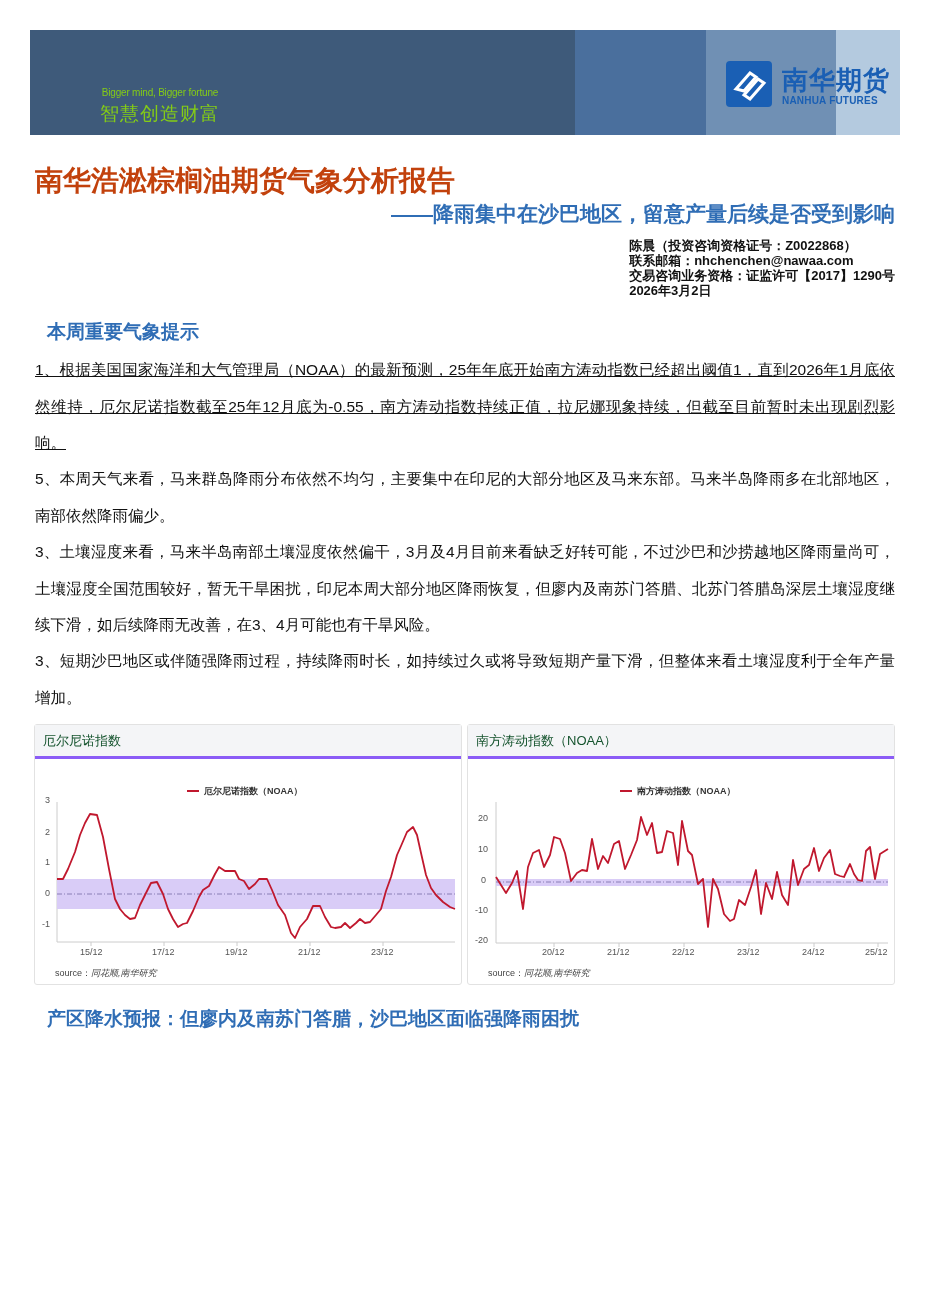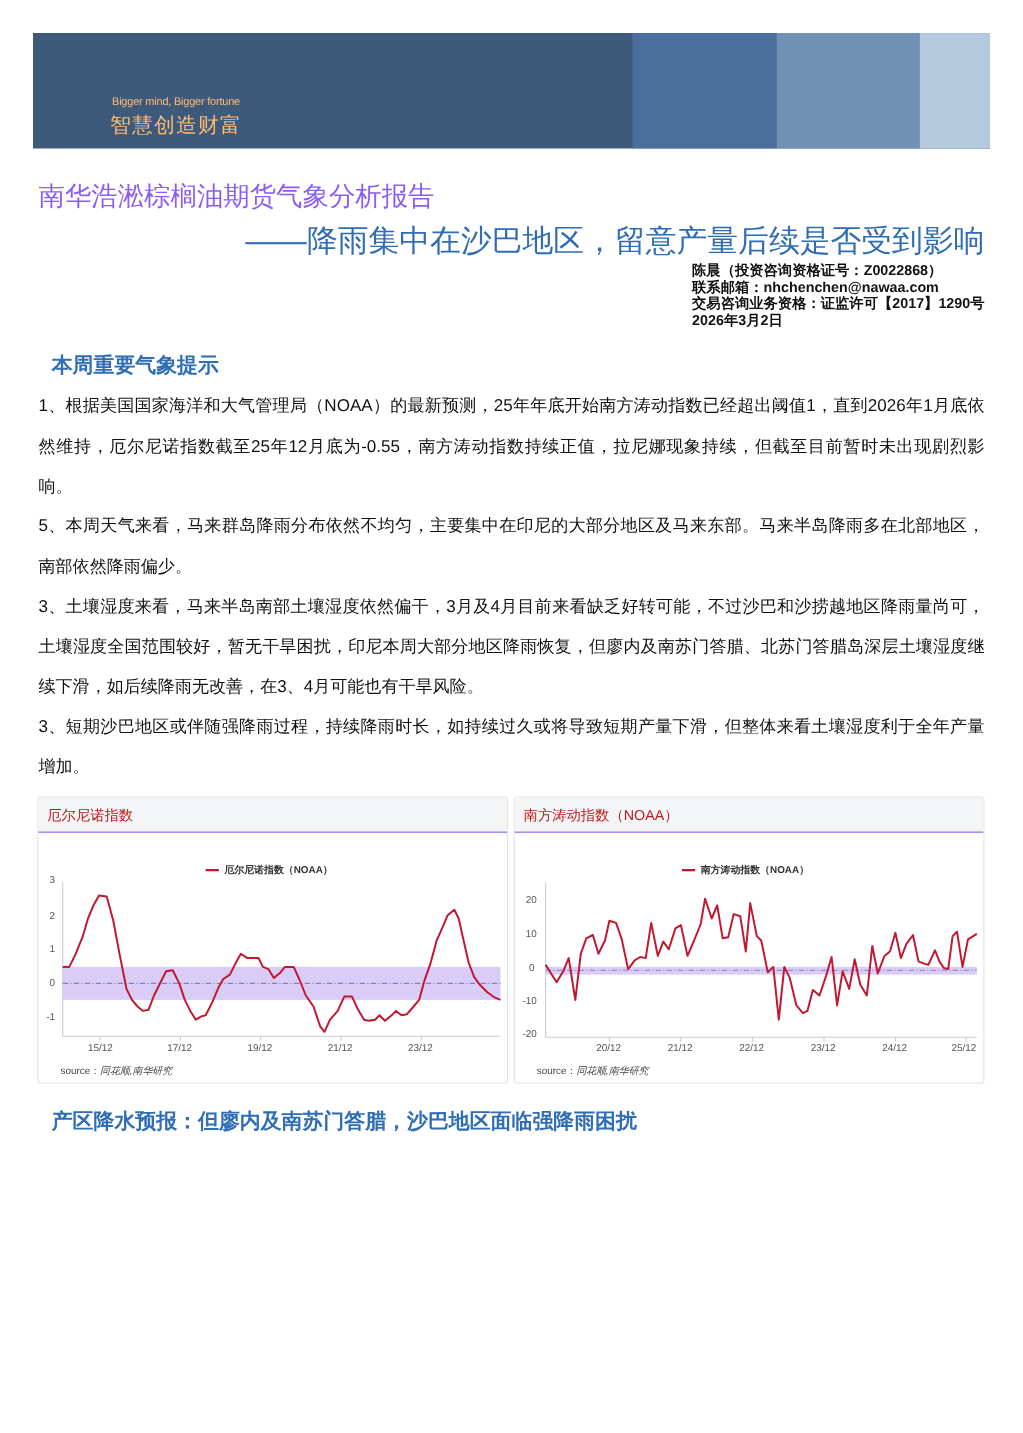--- a/index.html
+++ b/index.html
@@ -2,62 +2,72 @@
 <html><head>
 <meta charset="utf-8">
 <style>
   html,body{margin:0;padding:0;background:#fff;}
   body{width:930px;height:1303px;position:relative;font-family:"Liberation Sans","DejaVu Sans",sans-serif;color:#111;overflow:hidden;}
   .banner{position:absolute;left:30px;top:30px;width:870px;height:105px;background:#3e5a7a;overflow:hidden;}
   .band{position:absolute;top:0;height:105px;}
   .band1{left:545px;width:131px;background:#4a6f9d;}
   .band2{left:676px;width:130px;background:#7090b4;}
   .band3{left:806px;width:64px;background:#b4cadf;}
-  .slogan{position:absolute;left:60px;top:57px;color:#fdba74;text-align:center;width:140px;}
+  .slogan{position:absolute;left:60px;top:57px;color:#84cc16;text-align:center;width:140px;}
   .slogan .en{font-size:10px;letter-spacing:-0.2px;}
   .slogan .cn{font-size:19px;margin-top:3px;letter-spacing:1px;}
   .logo{position:absolute;left:696px;top:31px;width:170px;height:48px;}
   .logo-mark{position:absolute;left:0;top:0;width:46px;height:46px;background:#1a5fb4;border-radius:4px;}
   .logo-cn{position:absolute;left:56px;top:2px;font-size:26px;font-weight:bold;color:#1a5fb4;letter-spacing:1px;}
   .logo-en{position:absolute;left:56px;top:34px;font-size:10px;font-weight:bold;color:#1a5fb4;letter-spacing:0.2px;}
-  .title{position:absolute;left:35px;top:162px;font-size:24px;font-weight:normal;color:#8b5cf6;letter-spacing:0px;}
-  .subtitle{position:absolute;right:35px;top:200px;font-size:28px;font-weight:normal;color:#2f6db5;}
+  .title{position:absolute;left:35px;top:162px;font-size:28px;font-weight:bold;color:#c2410c;letter-spacing:0px;}
+  .subtitle{position:absolute;right:35px;top:200px;font-size:21px;font-weight:bold;color:#2f6db5;}
   .meta{position:absolute;right:35px;top:238px;text-align:left;font-size:13px;font-weight:bold;line-height:15px;color:#111;}
   .h2{position:absolute;left:35px;font-size:19px;font-weight:bold;color:#2f6db5;margin-left:12px;}
   .para{position:absolute;left:35px;width:860px;font-size:15.5px;line-height:36.5px;color:#111;text-align:justify;}
   .card{position:absolute;top:724px;width:428px;height:261px;border:1px solid #e2e2e2;border-radius:3px;background:#fff;box-sizing:border-box;}
-  .card-head{height:31px;background:#f4f5f7;border-bottom:1px solid #8b5cf6;font-size:13px;color:#b91c1c;line-height:31px;padding-left:8px;}
+  .card-head{height:31px;background:#f4f5f7;border-bottom:3px solid #8b5cf6;font-size:13px;color:#14532d;line-height:31px;padding-left:8px;}
   .card svg{position:absolute;left:0;top:32px;}
   .src{position:absolute;left:20px;bottom:4px;font-size:9px;color:#444;}
   .src i{}
 </style>
 </head>
 <body>
 
 <div class="banner">
   <div class="band band1"></div>
   <div class="band band2"></div>
   <div class="band band3"></div>
   <div class="slogan">
     <div class="en">Bigger mind, Bigger fortune</div>
     <div class="cn">智慧创造财富</div>
   </div>
+  <div class="logo">
+    <div class="logo-mark">
+      <svg width="46" height="46" viewBox="0 0 46 46">
+        <path d="M10 28 L24 12 L30 16 L18 30 Z" fill="none" stroke="#fff" stroke-width="3"></path>
+        <path d="M18 34 L32 18 L38 22 L24 38 Z" fill="none" stroke="#fff" stroke-width="3"></path>
+      </svg>
+    </div>
+    <div class="logo-cn">南华期货</div>
+    <div class="logo-en">NANHUA FUTURES</div>
+  </div>
 </div>
 
 <div class="title">南华浩淞棕榈油期货气象分析报告</div>
 <div class="subtitle">——降雨集中在沙巴地区，留意产量后续是否受到影响</div>
 <div class="meta">
   <div>陈晨（投资咨询资格证号：Z0022868）</div>
   <div>联系邮箱：nhchenchen@nawaa.com</div>
   <div>交易咨询业务资格：证监许可【2017】1290号</div>
   <div>2026年3月2日</div>
 </div>
 
 <div class="h2" style="top:319px;">本周重要气象提示</div>
-<div class="para" style="top:352px;">1、根据美国国家海洋和大气管理局（NOAA）的最新预测，25年年底开始南方涛动指数已经超出阈值1，直到2026年1月底依然维持，厄尔尼诺指数截至25年12月底为-0.55，南方涛动指数持续正值，拉尼娜现象持续，但截至目前暂时未出现剧烈影响。</div>
+<div class="para" style="top:352px;text-decoration:underline;">1、根据美国国家海洋和大气管理局（NOAA）的最新预测，25年年底开始南方涛动指数已经超出阈值1，直到2026年1月底依然维持，厄尔尼诺指数截至25年12月底为-0.55，南方涛动指数持续正值，拉尼娜现象持续，但截至目前暂时未出现剧烈影响。</div>
 <div class="para" style="top:461px;">5、本周天气来看，马来群岛降雨分布依然不均匀，主要集中在印尼的大部分地区及马来东部。马来半岛降雨多在北部地区，南部依然降雨偏少。</div>
 <div class="para" style="top:534px;">3、土壤湿度来看，马来半岛南部土壤湿度依然偏干，3月及4月目前来看缺乏好转可能，不过沙巴和沙捞越地区降雨量尚可，土壤湿度全国范围较好，暂无干旱困扰，印尼本周大部分地区降雨恢复，但廖内及南苏门答腊、北苏门答腊岛深层土壤湿度继续下滑，如后续降雨无改善，在3、4月可能也有干旱风险。</div>
 <div class="para" style="top:643px;">3、短期沙巴地区或伴随强降雨过程，持续降雨时长，如持续过久或将导致短期产量下滑，但整体来看土壤湿度利于全年产量增加。</div>
 
 <div class="card" style="left:34px;">
   <div class="card-head">厄尔尼诺指数</div>
   <svg width="428" height="200" viewBox="0 0 428 200">
     <g>
       <line x1="152" y1="34" x2="164" y2="34" stroke="#c0182e" stroke-width="2"></line>
       <text x="169" y="37" font-size="9" font-weight="bold" fill="#333" font-family="Liberation Sans, sans-serif" id="lg-left">厄尔尼诺指数（NOAA）</text>

